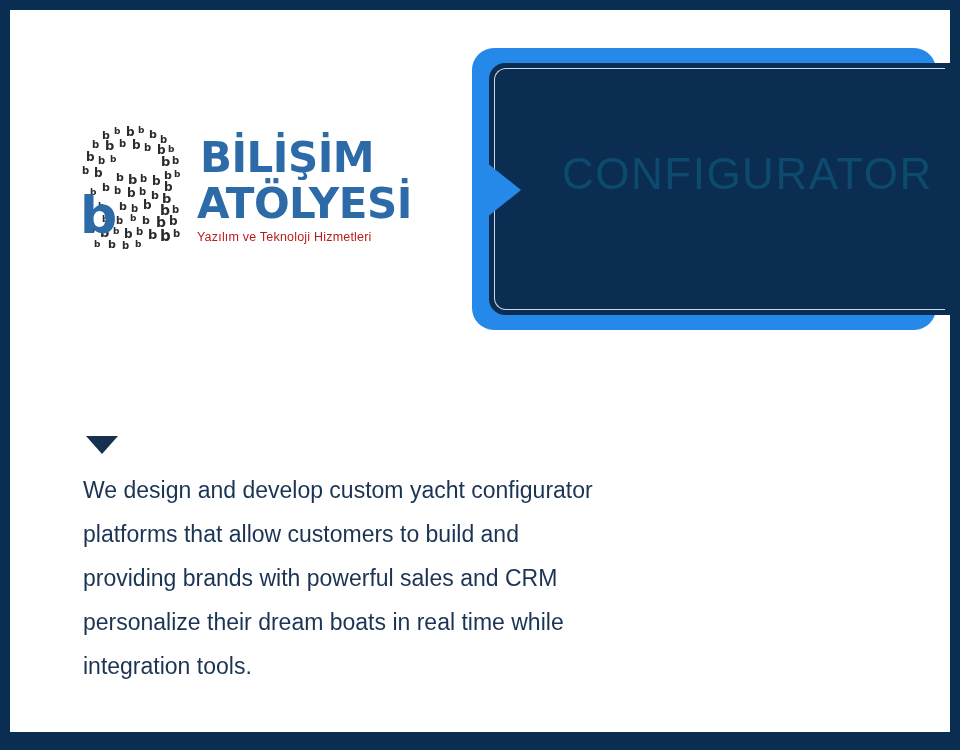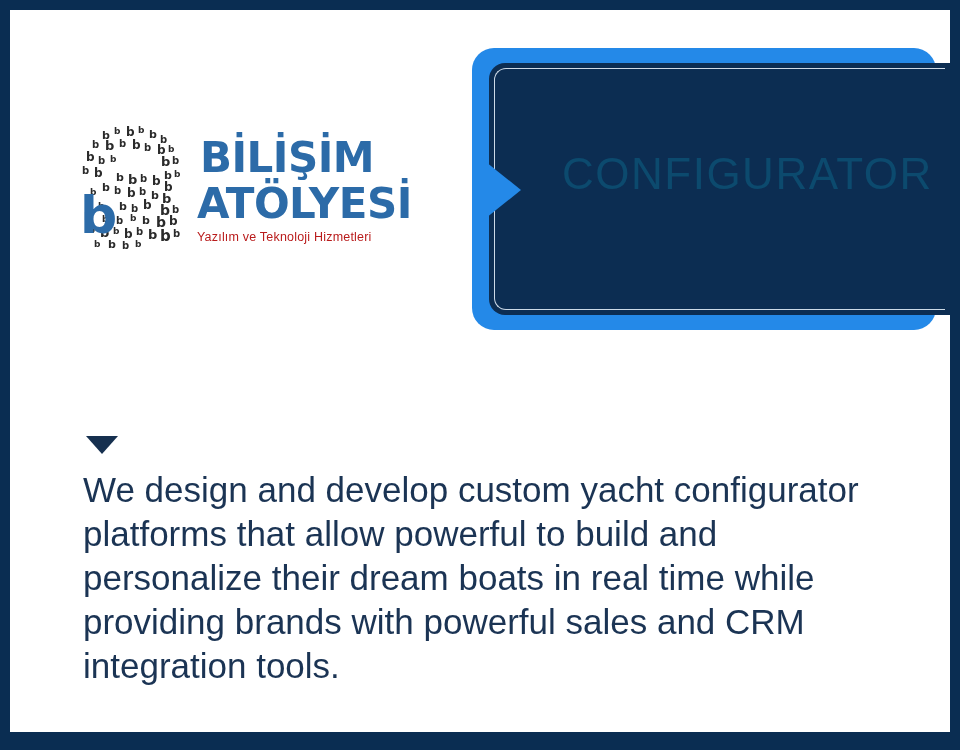--- a/index.html
+++ b/index.html
@@ -147,21 +147,21 @@
     border-left: 16px solid transparent;
     border-right: 16px solid transparent;
     border-top: 18px solid #16304f;
   }
   .body-text {
     position: absolute;
     left: 73px;
     top: 458px;
     width: 800px;
     color: #1b3454;
-    font-size: 35px;
+    font-size: 23px;
     line-height: 44px;
     font-weight: 400;
     font-family: "Liberation Sans", sans-serif;
   }
   .body-text .line { display: block; white-space: nowrap; }
 </style>
 </head>
 <body>
 
 <div class="slide">
@@ -246,20 +246,20 @@
       <div class="banner-shadow"></div>
       <div class="banner-panel"></div>
       <div class="banner-arrow"></div>
       <div class="banner-title">CONFIGURATOR</div>
     </div>
 
     <div class="bullet-marker"></div>
 
     <div class="body-text">
       <span class="line">We design and develop custom yacht configurator</span>
-      <span class="line">platforms that allow powerful to build and</span>
+      <span class="line">platforms that allow customers to build and</span>
+      <span class="line">providing brands with powerful sales and CRM</span>
       <span class="line">personalize their dream boats in real time while</span>
-      <span class="line">providing brands with powerful sales and CRM</span>
       <span class="line">integration tools.</span>
     </div>
 
   </div>
 </div>
 
 </body></html>

